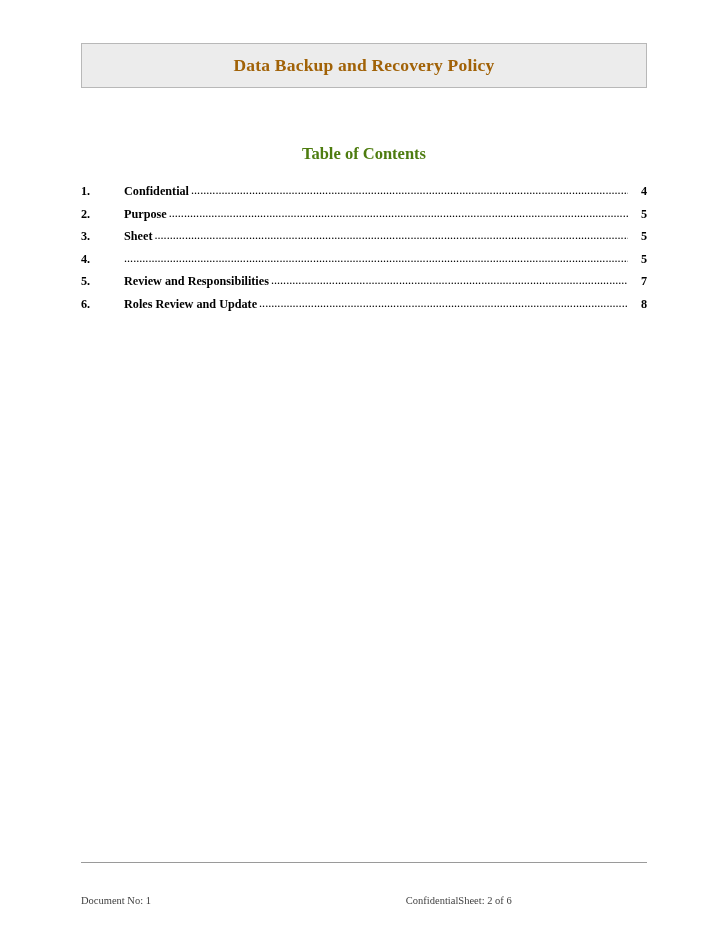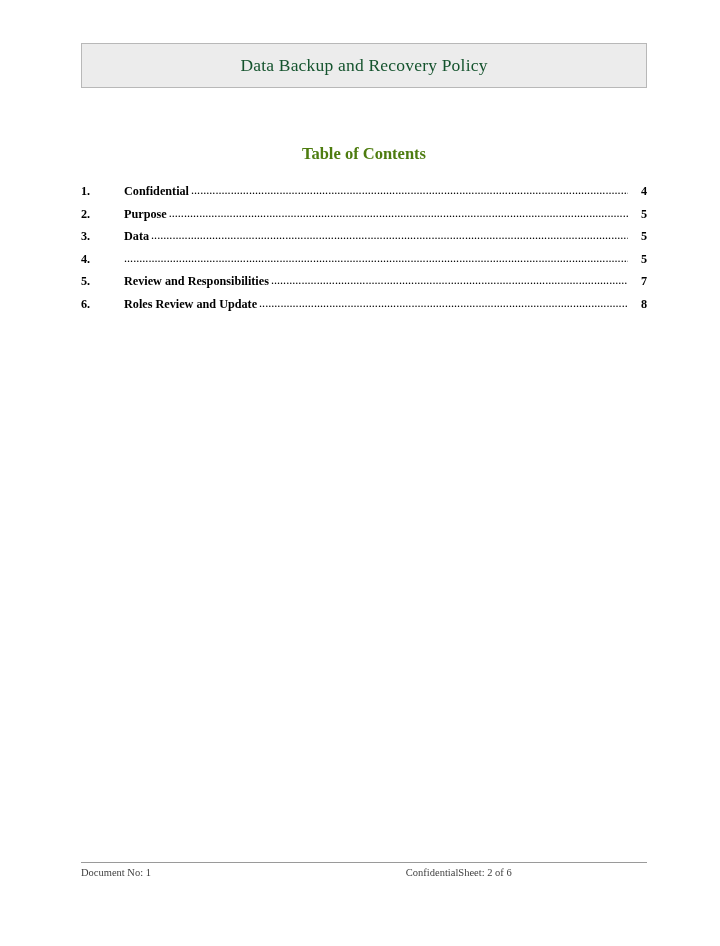--- a/index.html
+++ b/index.html
@@ -33,24 +33,24 @@
     height: 45px;
     background: #ececec;
     border: 1px solid #b8b8b8;
     box-sizing: border-box;
     display: flex;
     align-items: center;
     justify-content: center;
   }
   .header-title {
     font-family: "Liberation Serif", serif;
-    font-weight: normal;
+    font-weight: bold;
     font-size: 17.5px;
     letter-spacing: 0.2px;
-    color: #14532d;
+    color: #a16207;
     text-align: left;
     white-space: nowrap;
   }
 
   
   .toc-heading {
     position: absolute;
     left: 81px;
     top: 144px;
     width: 566px;
@@ -117,20 +117,21 @@
     border-top: 1px solid #9a9a9a;
     padding-top: 3px;
     font-family: "Liberation Serif", serif;
     font-size: 10.5px;
     color: #3f3f3f;
   }
   .footer-row {
     display: flex;
     width: 100%;
     line-height: 14px;
+    margin-top: 28px;
   }
   .footer-left {
     flex: 1 1 33.33%;
     text-align: left;
     white-space: nowrap;
   }
   .footer-center {
     flex: 1 1 33.33%;
     text-align: right;
     white-space: nowrap;
@@ -162,21 +163,21 @@
 
     <div class="toc-row">
       <span class="toc-num">2.</span>
       <span class="toc-title">Purpose</span>
       <span class="toc-dots">................................................................................................................................................................................................</span>
       <span class="toc-page">5</span>
     </div>
 
     <div class="toc-row">
       <span class="toc-num">3.</span>
-      <span class="toc-title">Data</span>
+      <span class="toc-title">Sheet</span>
       <span class="toc-dots">................................................................................................................................................................................................</span>
       <span class="toc-page">5</span>
     </div>
 
     <div class="toc-row">
       <span class="toc-num">4.</span>
       <span class="toc-dots">................................................................................................................................................................................................</span>
       <span class="toc-page">5</span>
     </div>
 

